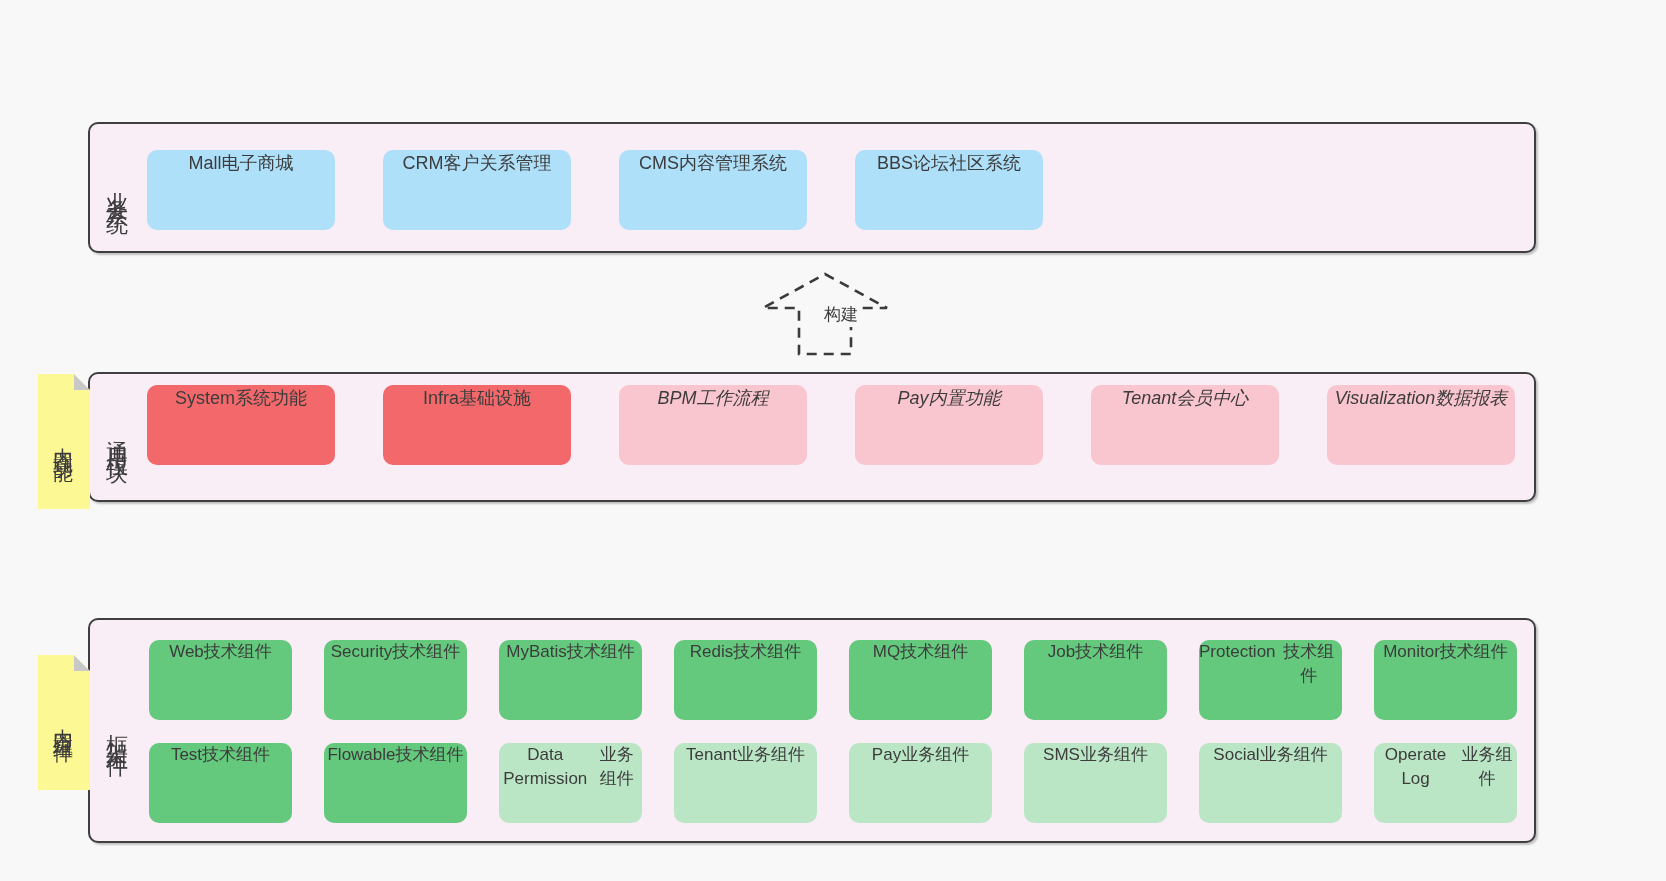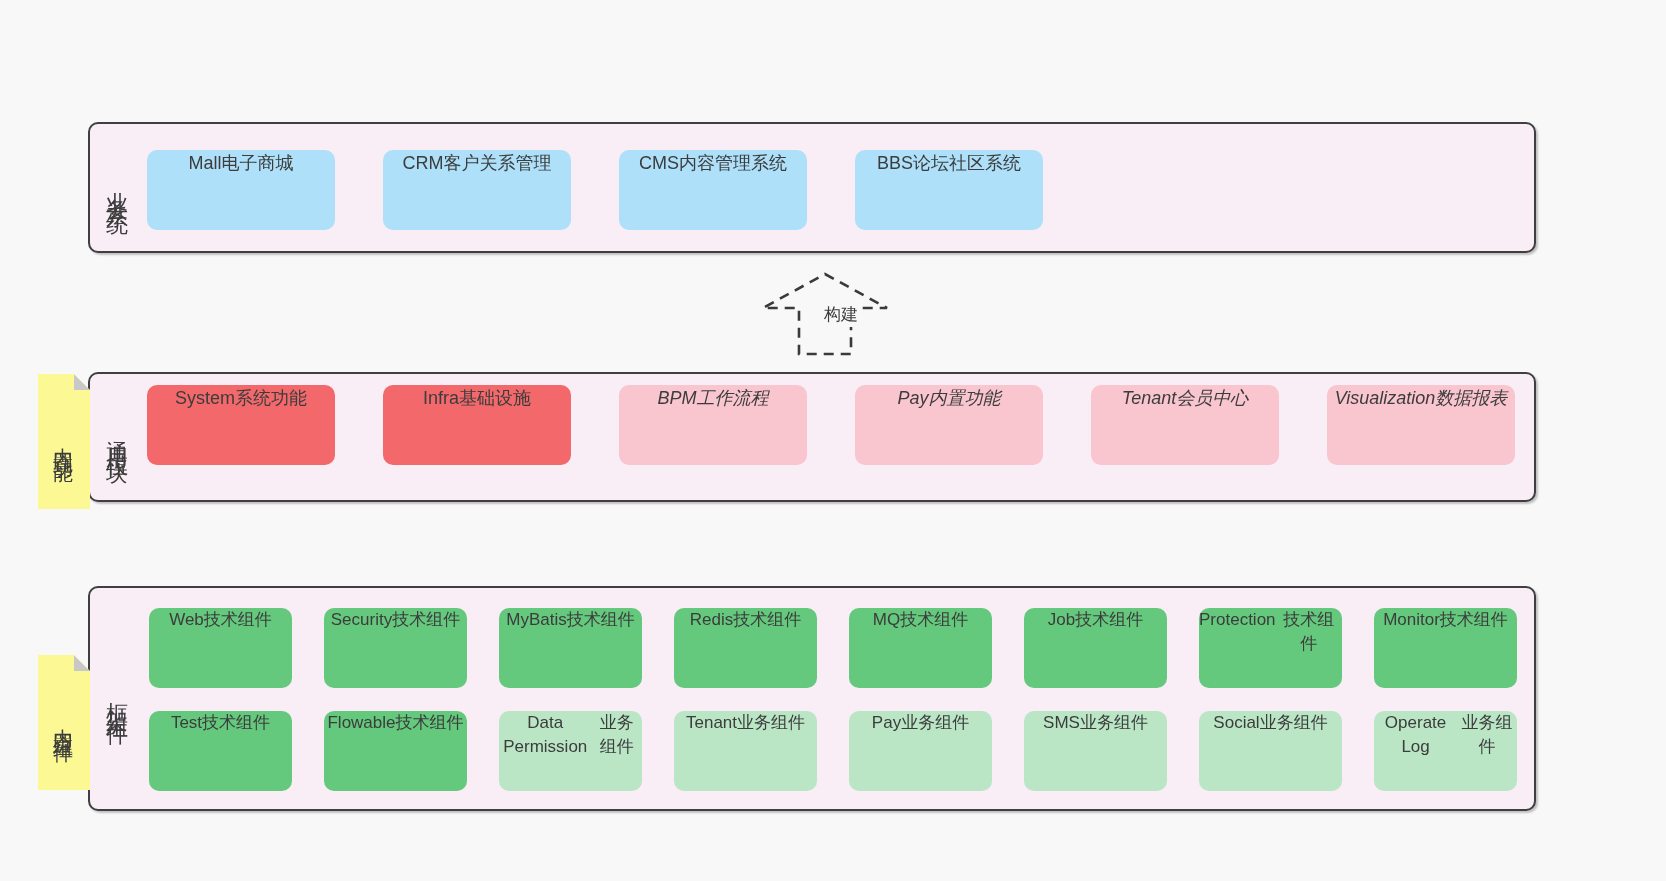--- a/index.html
+++ b/index.html
@@ -18,21 +18,21 @@
   .panel{
     position:absolute;
     left:88px;width:1444px;
     background:var(--panel-bg,#f9edf6);
     border:2px solid var(--panel-border,#3f3f3f);
     border-radius:10px;
     box-shadow:2px 2px 2px rgba(0,0,0,0.22);
   }
   .panel-1{top:122px;height:127px;}
   .panel-2{top:372px;height:126px;}
-  .panel-3{top:586px;height:221px;}
+  .panel-3{top:618px;height:221px;}
   
   .vlabel{
     position:absolute;left:12px;top:50%;
     transform:translateY(-50%);
     writing-mode:vertical-rl;text-orientation:upright;
     font-size:22px;letter-spacing:7px;
     color:var(--text,#3c3c3c);
     white-space:nowrap;
   }
   

